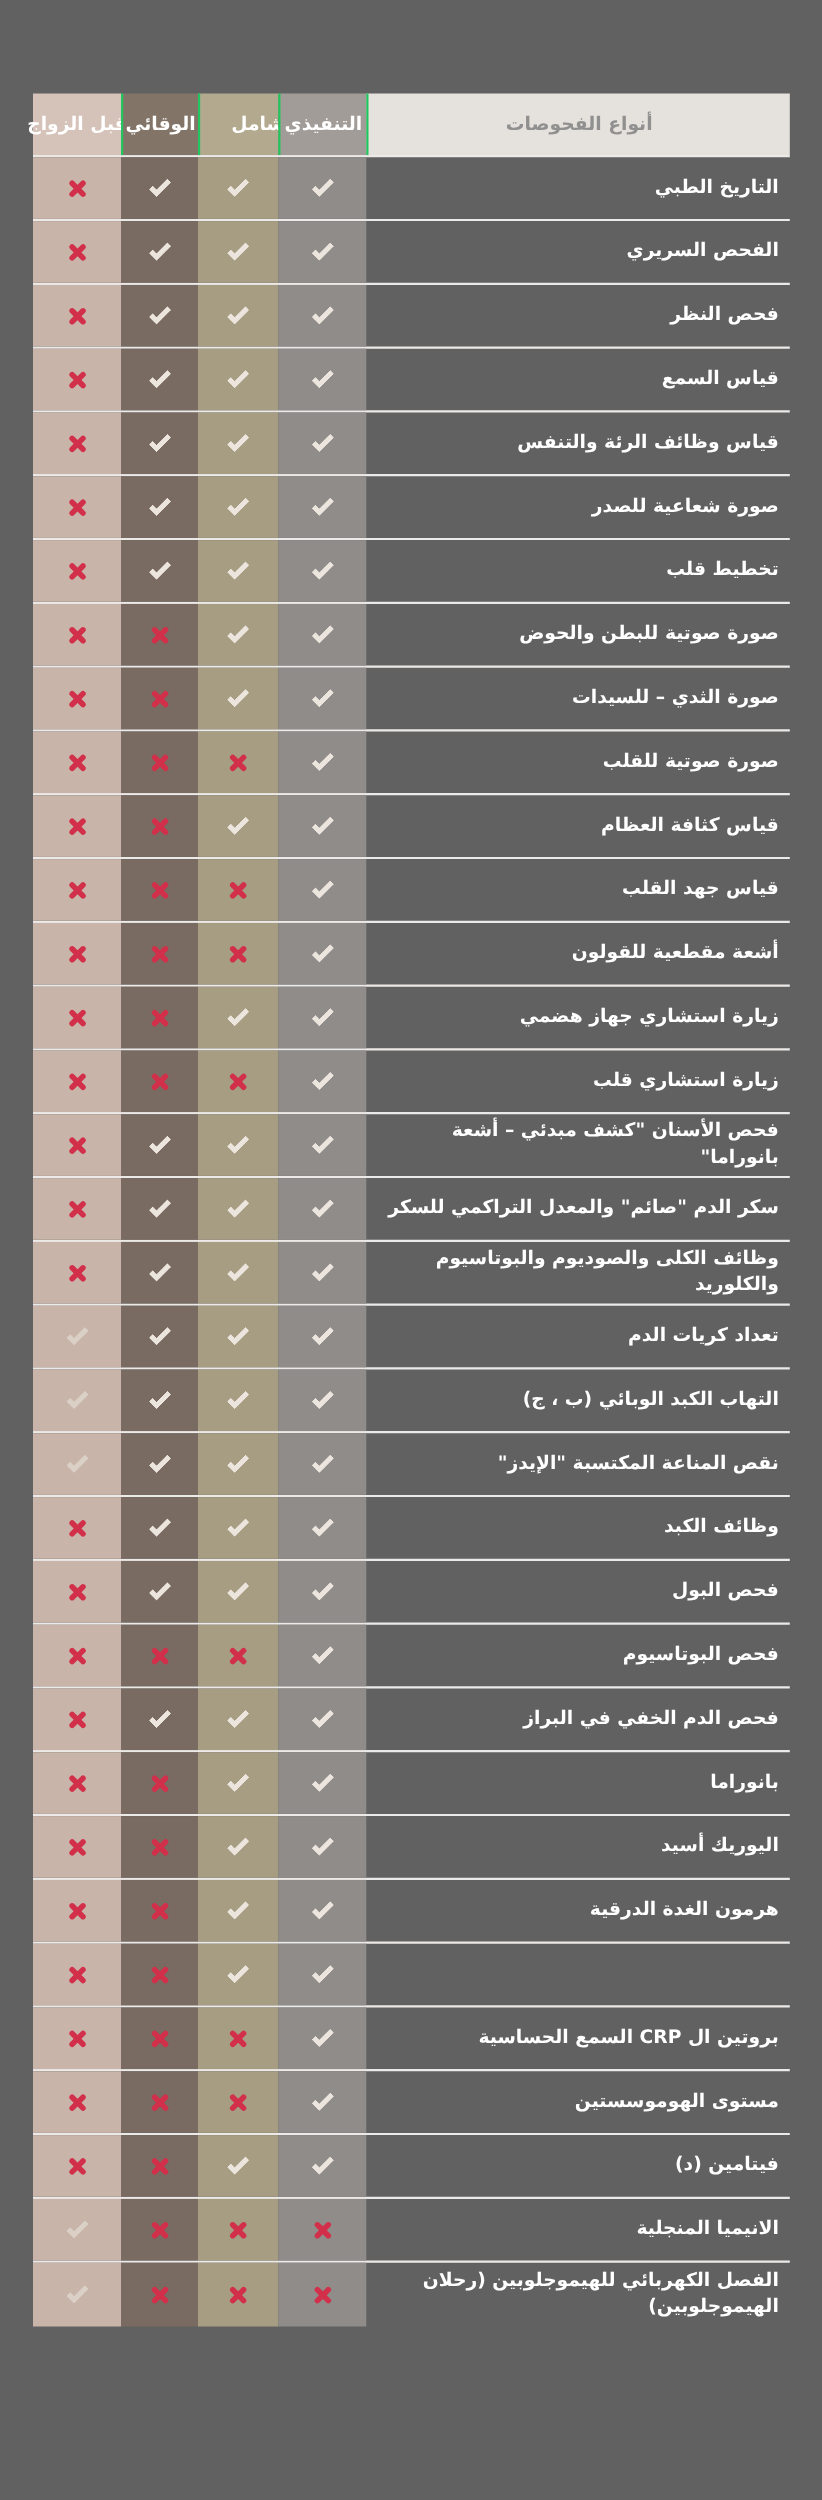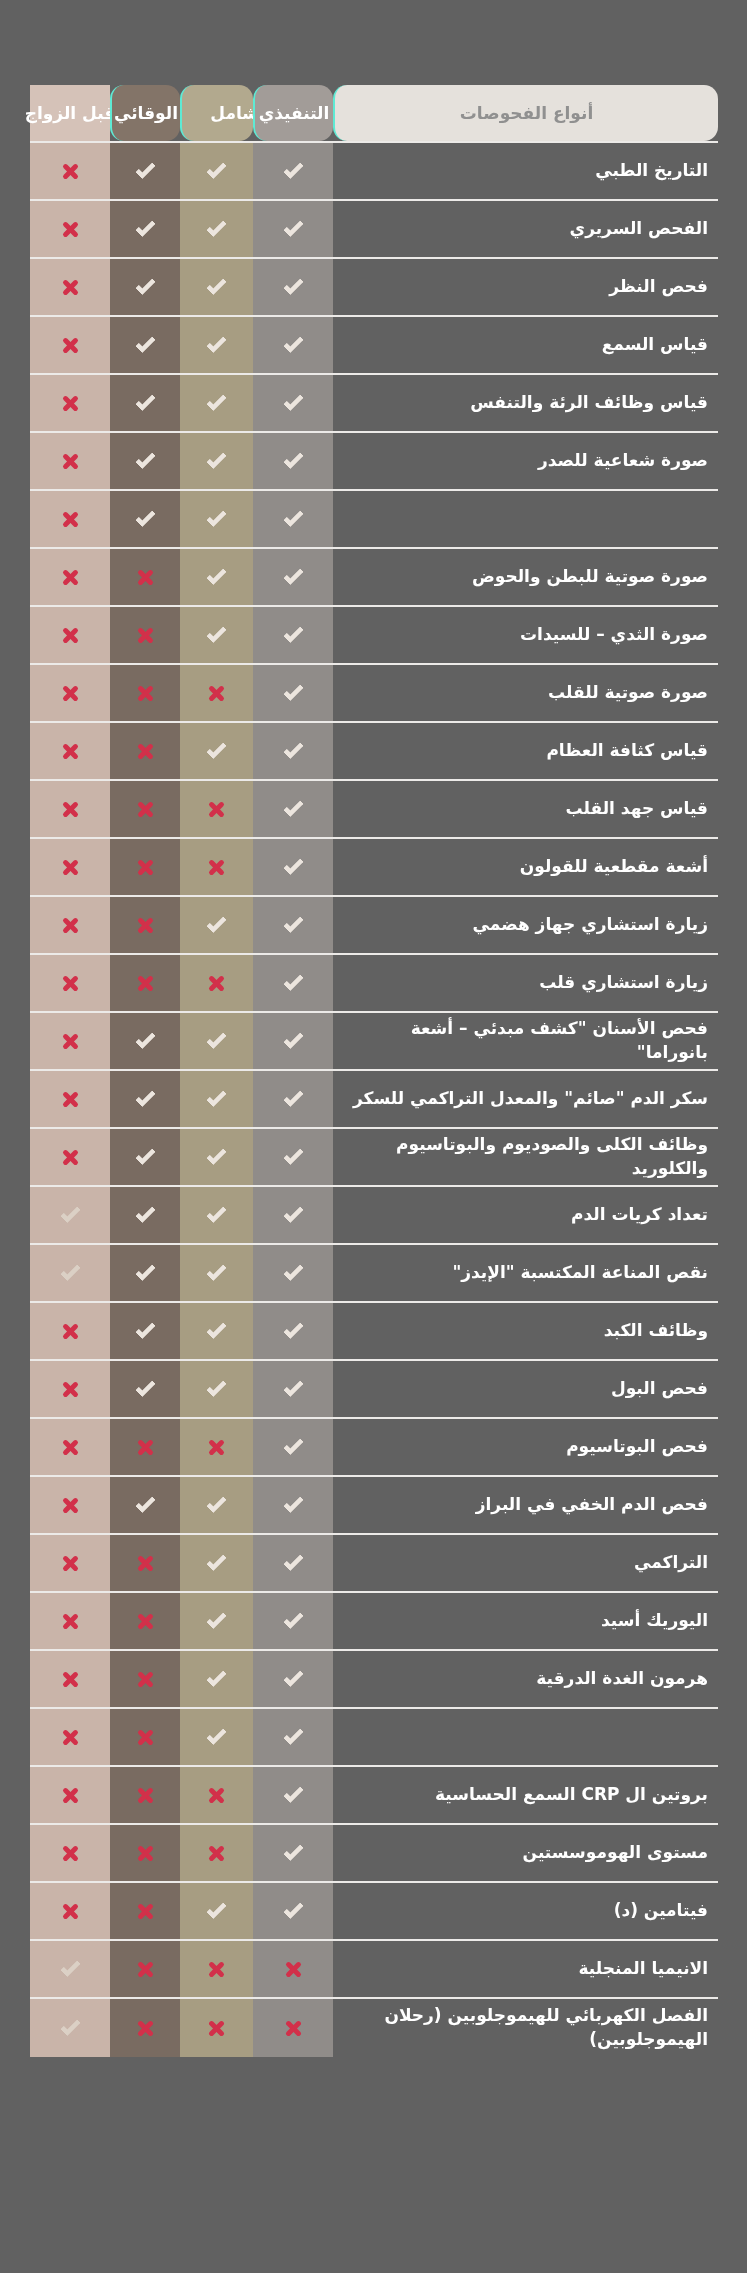--- a/index.html
+++ b/index.html
@@ -42,21 +42,21 @@
   .row .col-premarital    { background: #c9b4a9; }
   .row .col-preventive    { background: #796b61; }
   .row .col-comprehensive { background: #a79d82; }
   .row .col-executive     { background: #908c89; }
   
   .header-row .col-premarital    { background: #d5c2b8; }
   .header-row .col-preventive    { background: #837468; }
   .header-row .col-comprehensive { background: #b2a98e; padding-left: 47px; }
   .header-row .col-executive     { background: #a29c98; }
   .header-row .col-name          { background: #e5e1dc; justify-content: center; }
-  .header-row .cell + .cell { border-left: 2px solid #5eead4; border-radius: 14px; }
+  .header-row .cell + .cell { border-left: 2px solid #22c55e; }
   .hdr-label {
     color: #ffffff;
     font-weight: bold;
     font-size: 17px;
     white-space: nowrap;
   }
   .tests-hdr-label {
     color: #909090;
     font-weight: bold;
     font-size: 17px;
@@ -237,20 +237,23 @@
         </div>
     <div class="cell col-preventive">
           <span class="mark-check"></span>
         </div>
     <div class="cell col-comprehensive">
           <span class="mark-check"></span>
         </div>
     <div class="cell col-executive">
           <span class="mark-check"></span>
         </div>
+    <div class="cell col-name" dir="rtl">
+      <span class="test-name">تخطيط قلب</span>
+    </div>
   </div>
 
   <div class="row">
     <div class="cell col-premarital">
           <span class="mark-cross"></span>
         </div>
     <div class="cell col-preventive">
           <span class="mark-cross"></span>
         </div>
     <div class="cell col-comprehensive">
@@ -455,36 +458,53 @@
           <span class="mark-check"></span>
         </div>
     <div class="cell col-executive">
           <span class="mark-check"></span>
         </div>
     <div class="cell col-name" dir="rtl">
       <span class="test-name">تعداد كريات الدم</span>
     </div>
   </div>
 
-
-
   <div class="row">
     <div class="cell col-premarital">
           <span class="mark-check faint"></span>
         </div>
     <div class="cell col-preventive">
           <span class="mark-check"></span>
         </div>
     <div class="cell col-comprehensive">
           <span class="mark-check"></span>
         </div>
     <div class="cell col-executive">
           <span class="mark-check"></span>
         </div>
     <div class="cell col-name" dir="rtl">
+      <span class="test-name">التهاب الكبد الوبائي (ب ، ج)</span>
+    </div>
+  </div>
+
+
+  <div class="row">
+    <div class="cell col-premarital">
+          <span class="mark-check faint"></span>
+        </div>
+    <div class="cell col-preventive">
+          <span class="mark-check"></span>
+        </div>
+    <div class="cell col-comprehensive">
+          <span class="mark-check"></span>
+        </div>
+    <div class="cell col-executive">
+          <span class="mark-check"></span>
+        </div>
+    <div class="cell col-name" dir="rtl">
       <span class="test-name">نقص المناعة المكتسبة "الإيدز"</span>
     </div>
   </div>
 
   <div class="row">
     <div class="cell col-premarital">
           <span class="mark-cross"></span>
         </div>
     <div class="cell col-preventive">
           <span class="mark-check"></span>
@@ -561,21 +581,21 @@
     <div class="cell col-preventive">
           <span class="mark-cross"></span>
         </div>
     <div class="cell col-comprehensive">
           <span class="mark-check"></span>
         </div>
     <div class="cell col-executive">
           <span class="mark-check"></span>
         </div>
     <div class="cell col-name" dir="rtl">
-      <span class="test-name">التراكمي</span>
+      <span class="test-name">بانوراما</span>
     </div>
   </div>
 
   <div class="row">
     <div class="cell col-premarital">
           <span class="mark-cross"></span>
         </div>
     <div class="cell col-preventive">
           <span class="mark-cross"></span>
         </div>

